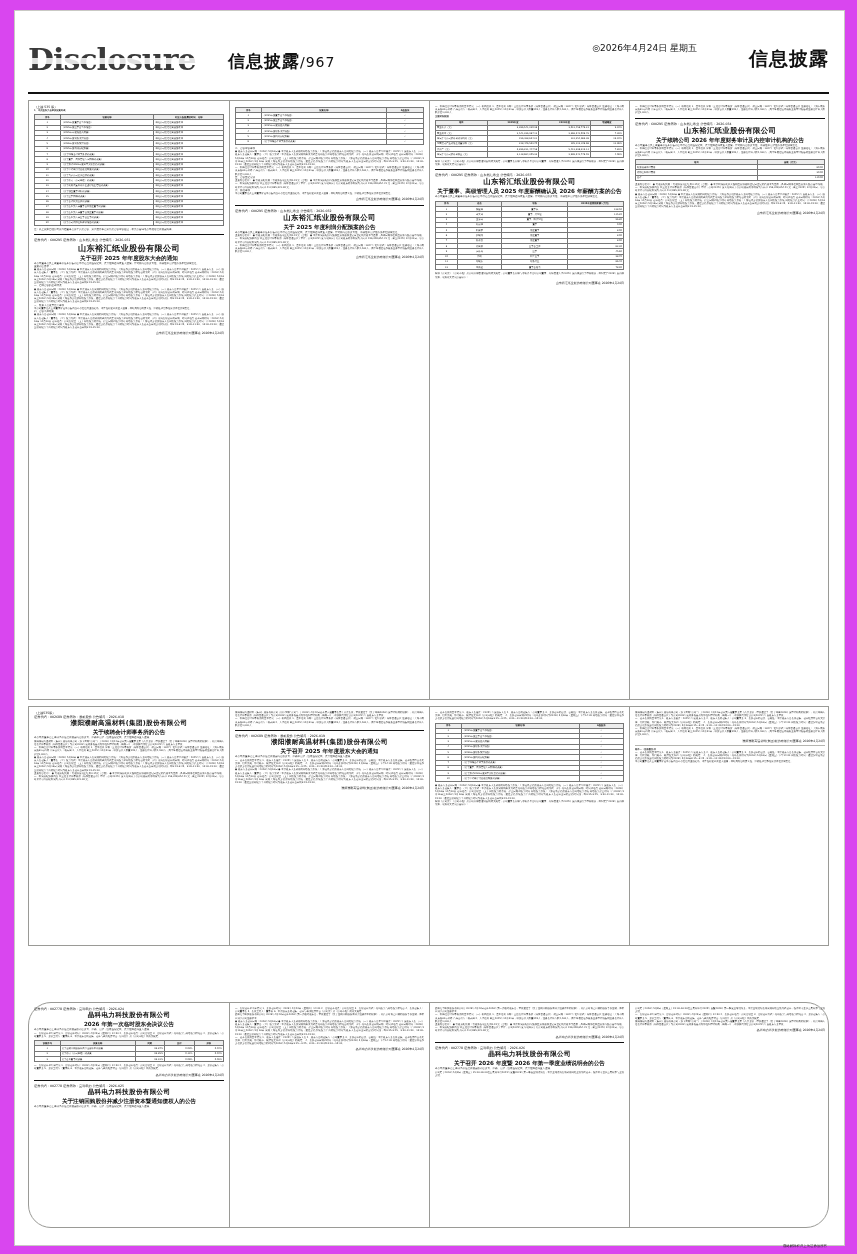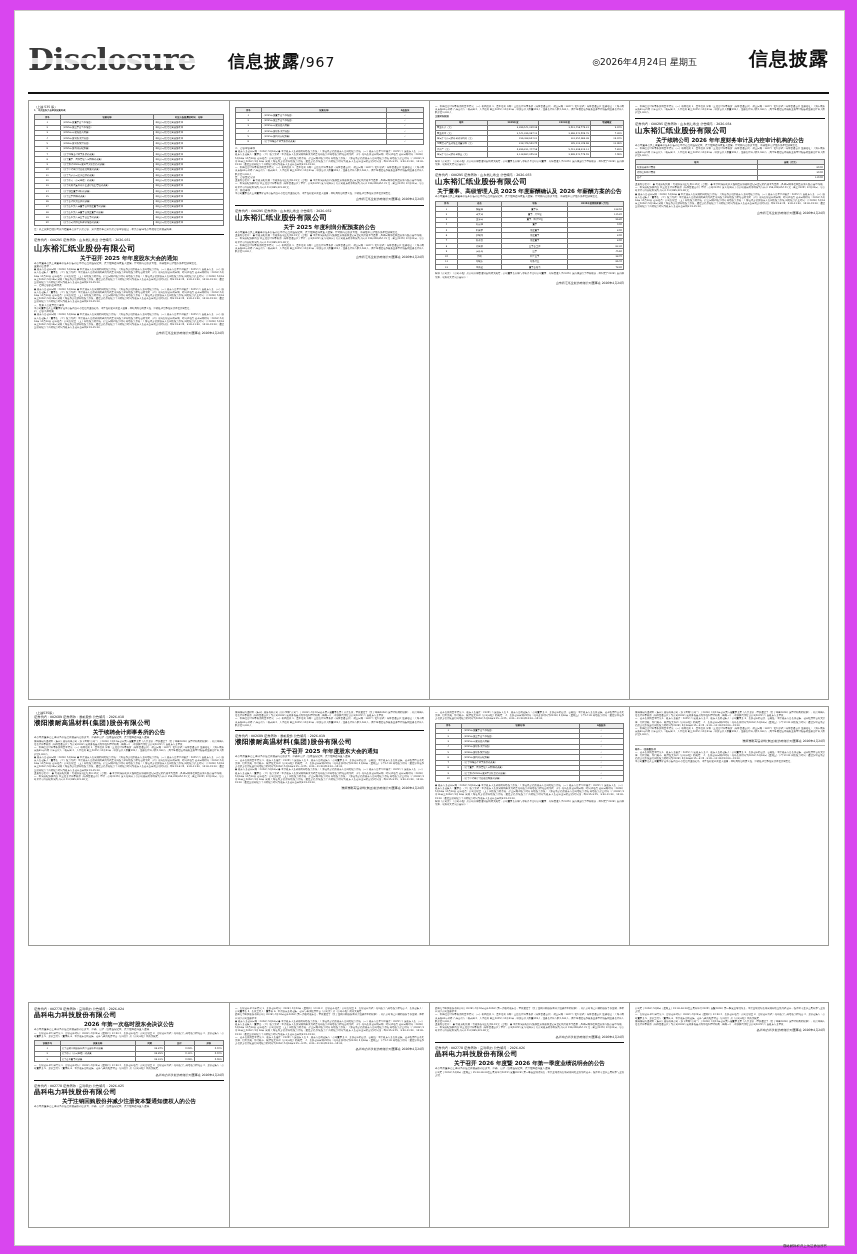--- a/index.html
+++ b/index.html
@@ -5,34 +5,34 @@
   html,body{margin:0;padding:0;background:#d8d8d4;}
   body{font-family:"DejaVu Sans","Liberation Sans",sans-serif;}
   .page{width:857px;height:1254px;background:#d946ef;position:relative;overflow:hidden;}
   .sheet{position:absolute;left:14px;top:10px;width:829px;height:1234px;background:#ffffff;border:1px solid #c9c9c4;}
   
   .masthead{position:absolute;left:28px;top:42px;width:801px;height:44px;}
   .mh-disc{position:absolute;left:0;top:0;font-family:"DejaVu Serif","Liberation Serif",serif;font-weight:bold;font-size:30px;letter-spacing:-1px;color:#3a3a3a;}
   .mh-disc .strike{position:absolute;left:2px;top:16px;width:186px;height:6px;background:#ffffff;opacity:.85;}
   .mh-cn{position:absolute;left:200px;top:8px;font-size:17px;font-weight:bold;color:#111;letter-spacing:1px;}
   .mh-cn .num{font-size:14px;font-weight:normal;}
-  .mh-date{position:absolute;right:132px;top:14px;font-size:9px;color:#111;}
+  .mh-date{position:absolute;right:132px;top:0;font-size:9px;color:#111;}
   .mh-paper{position:absolute;right:0;top:4px;font-family:"DejaVu Serif","Liberation Serif",serif;font-weight:bold;font-size:19px;color:#111;letter-spacing:1px;}
   .mh-rule{position:absolute;left:28px;top:92px;width:801px;height:2px;background:#111;}
   
   .band{position:absolute;left:28px;width:801px;border:1px solid #9a9a96;box-sizing:border-box;background:#fff;}
   .band1{top:100px;height:600px;}
   .band2{top:706px;height:240px;}
-  .band3{top:1002px;height:226px;}
+  .band3{top:1002px;height:226px;border-radius:23px;}
   .col{position:absolute;top:0;bottom:0;box-sizing:border-box;padding:4px 5px;overflow:hidden;}
   .vline{position:absolute;top:0;bottom:0;width:1px;background:#9a9a96;}
   .tiny{font-size:2.3px;line-height:3px;color:#333;}
   .code{font-size:3.1px;line-height:4px;color:#111;}
   .hdr-code{font-size:3.2px;line-height:4.4px;color:#111;text-align:left;}
-  .title-cn{text-align:left;font-weight:bold;color:#111;font-size:8.2px;line-height:11px;letter-spacing:.3px;}
+  .title-cn{text-align:center;font-weight:bold;color:#111;font-size:8.2px;line-height:11px;letter-spacing:.3px;}
   .title-cn.sm{font-size:7.4px;line-height:10px;}
   .title-cn.xs{font-size:6.6px;line-height:9px;}
   .subttl{text-align:center;font-weight:bold;font-size:5.6px;line-height:8px;color:#111;}
   .rule{height:1px;background:#111;margin:3px 0;}
   .rule-thin{height:1px;background:#b5b5b0;margin:2px 0;}
   .sig{text-align:right;font-size:3px;line-height:4.2px;color:#222;margin-top:2px;}
   .b{font-weight:bold;}
   
   table.mini{border-collapse:collapse;width:100%;margin:2px 0;table-layout:fixed;}
   table.mini td,table.mini th{border:.5px solid #777;font-size:2.3px;line-height:3.1px;padding:.6px 1px;color:#222;word-break:break-all;}

